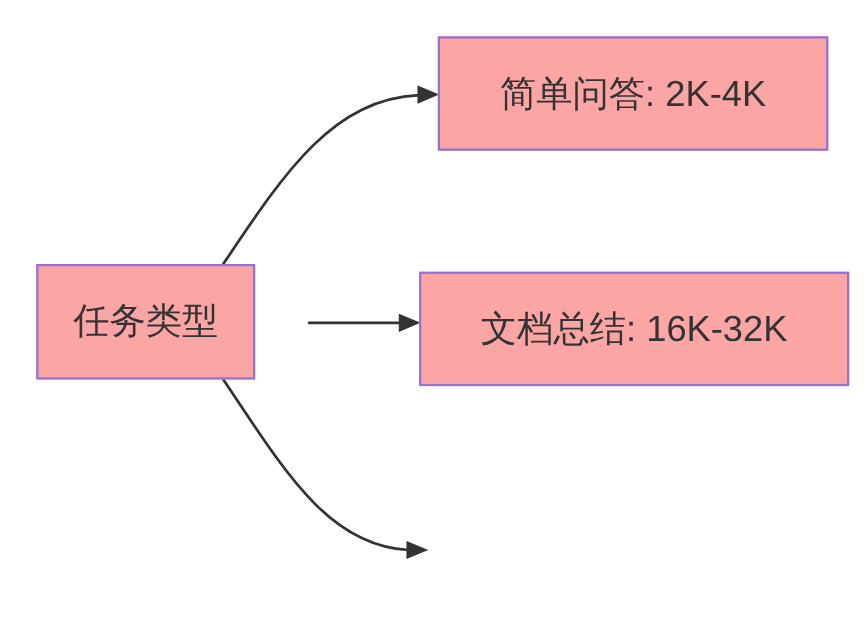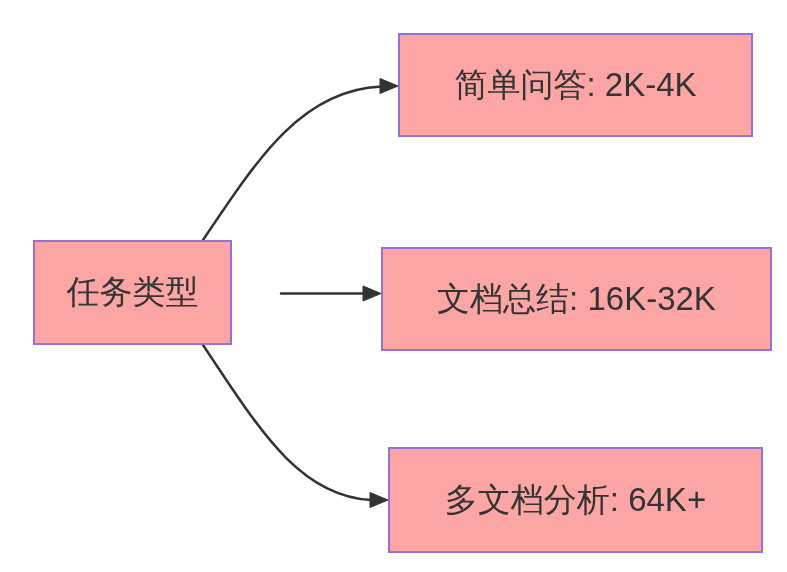--- a/index.html
+++ b/index.html
@@ -73,17 +73,14 @@
   </div>
 
   <div class="node" id="node-qa">
     <span>简单问答: 2K-4K</span>
   </div>
 
   <div class="node" id="node-summary">
     <span>文档总结: 16K-32K</span>
   </div>
 
-  <div class="node" id="node-multi">
-    <span>多文档分析: 64K+</span>
-  </div>
 
 </div>
 
 </body></html>

